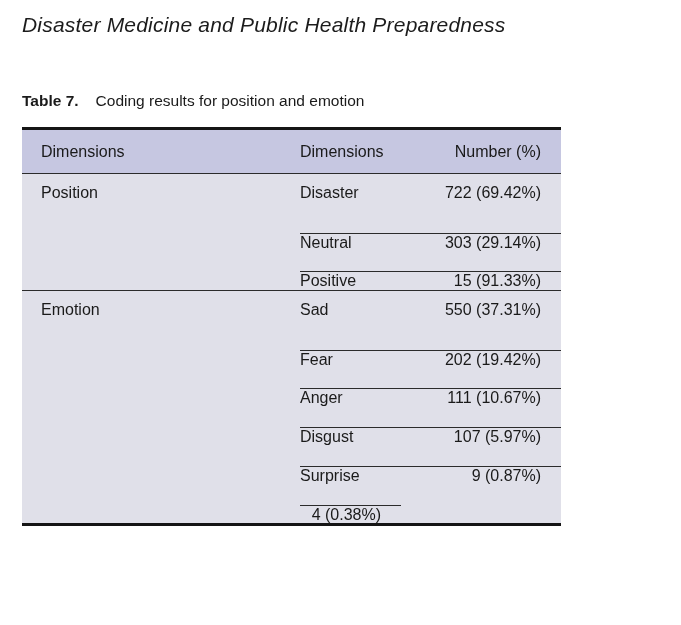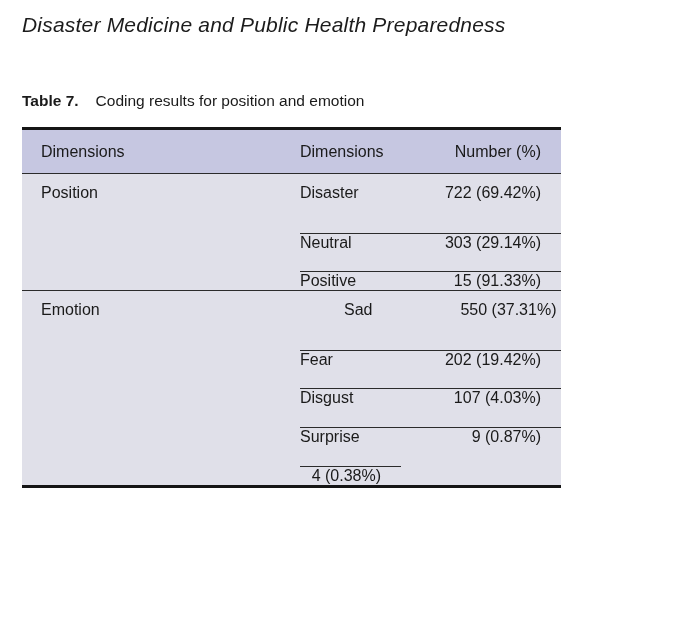--- a/index.html
+++ b/index.html
@@ -70,21 +70,20 @@
   .cell-num { justify-content: flex-end; padding-right: 20px; }
   
   .row.sep .cell-ind,
   .row.sep .cell-num {
     border-top: 1.2px solid var(--rule_light, #2b2b2b);
     margin-top: 20px;
   }
   
   .row.group-start {
     border-top: 1.5px solid var(--rule_light, #2b2b2b);
-    gap: 44px;
   }
 </style>
 </head>
 <body>
 
 <div class="journal-title">Disaster Medicine and Public Health Preparedness</div>
 
 <div class="table-caption">
   <span class="cap-label">Table 7.</span><span>Coding results for position and emotion</span>
 </div>
@@ -120,22 +119,27 @@
       <div class="cell cell-ind">Sad</div>
       <div class="cell cell-num">550 (37.31%)</div>
     </div>
     <div class="row sep">
       <div class="cell cell-dim"></div>
       <div class="cell cell-ind">Fear</div>
       <div class="cell cell-num">202 (19.42%)</div>
     </div>
     <div class="row sep">
       <div class="cell cell-dim"></div>
+      <div class="cell cell-ind">Anger</div>
+      <div class="cell cell-num">111 (10.67%)</div>
+    </div>
+    <div class="row sep">
+      <div class="cell cell-dim"></div>
       <div class="cell cell-ind">Disgust</div>
-      <div class="cell cell-num">107 (4.03%)</div>
+      <div class="cell cell-num">107 (5.97%)</div>
     </div>
     <div class="row sep">
       <div class="cell cell-dim"></div>
       <div class="cell cell-ind">Surprise</div>
       <div class="cell cell-num">9 (0.87%)</div>
     </div>
     <div class="row sep">
       <div class="cell cell-dim"></div>
       <div class="cell cell-num">4 (0.38%)</div>
     </div>

